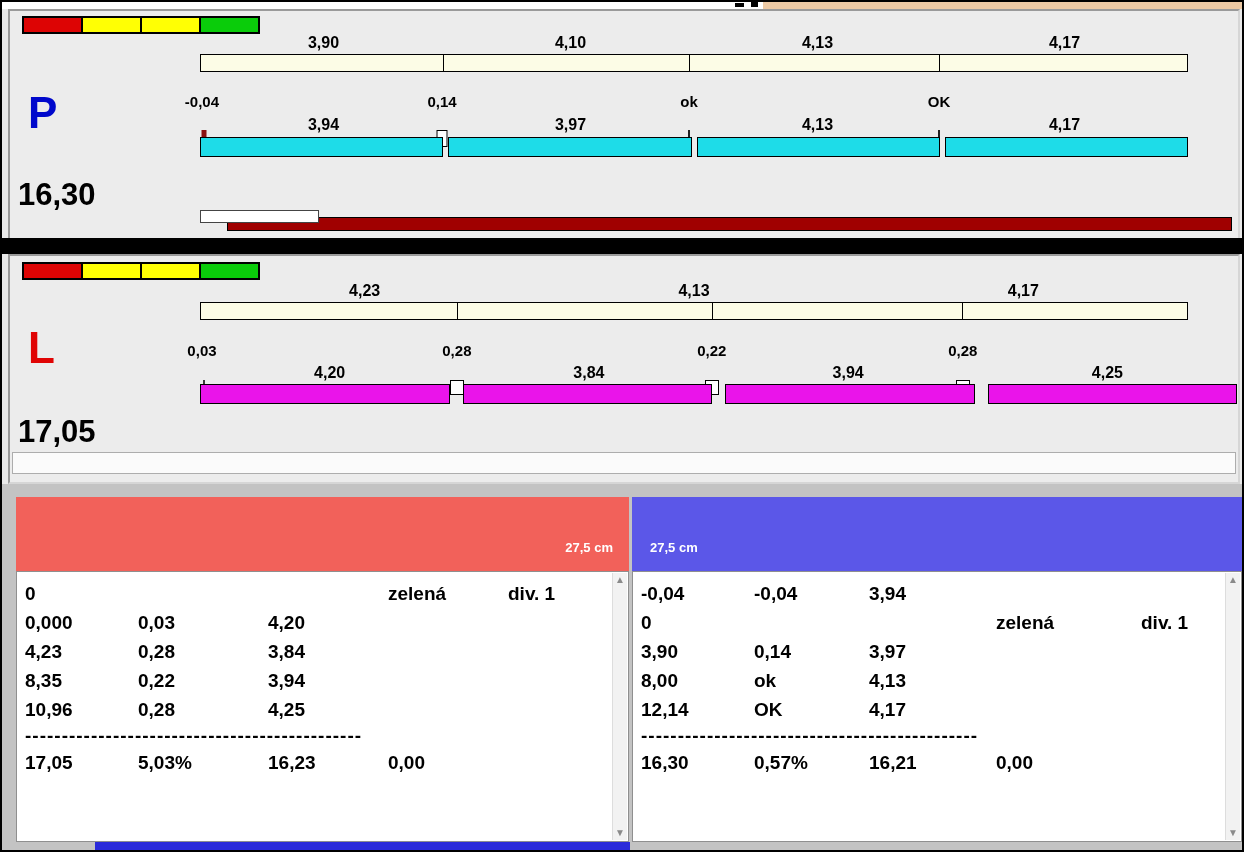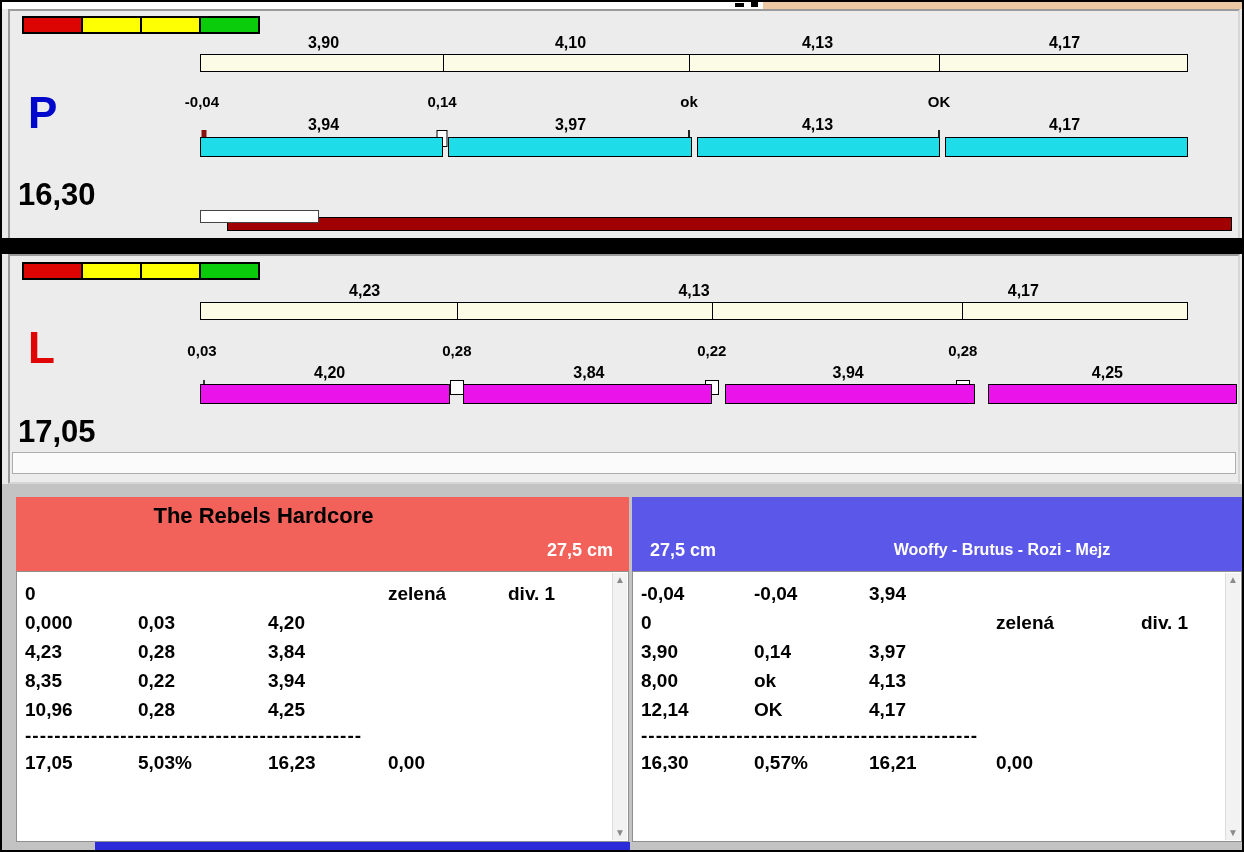--- a/index.html
+++ b/index.html
@@ -100,21 +100,21 @@
   #bottom { position:absolute; left:0; top:482px; bottom:0; width:100%; background:#c3c3c3; }
   .thead { position:absolute; top:13px; height:74px; }
   .thead.left  { left:14px;  width:613px; }
   .thead.right { left:630px; width:610px; }
   .tname { position:absolute; top:6px; font-size:22px; font-weight:bold; color:#000; text-align:center; white-space:nowrap; }
   .thead.left  .tname { left:0; width:495px; }
   .thead.right .tname { right:0; width:480px; }
   .tmembers { position:absolute; top:44px; font-size:16px; font-weight:bold; color:#fff; text-align:center; white-space:nowrap; }
   .thead.left  .tmembers { left:0; width:495px; }
   .thead.right .tmembers { right:0; width:480px; }
-  .theight { position:absolute; top:43px; font-size:18px; font-weight:bold; color:#fff; white-space:nowrap; }
+  .theight { position:absolute; top:43px; font-size:13px; font-weight:bold; color:#fff; white-space:nowrap; }
   .thead.left  .theight { right:16px; }
   .thead.right .theight { left:18px; }
   .clockbox { position:absolute; left:497px; top:14px; width:261px; height:33px; background:#fff; border:1px solid #333; font-size:20px; color:#000; line-height:31px; padding-left:6px; z-index:3; white-space:nowrap; }
 
   .tbody { position:absolute; top:87px; height:271px; background:#fff; border:1px solid #8f8f8f; padding:7px 0 0 8px; overflow:hidden; }
   .tbody.team-left  { left:14px;  width:613px; }
   .tbody.team-right { left:630px; width:610px; }
   .trow { display:grid; height:29px; line-height:29px; }
   .team-left  .trow { grid-template-columns:113px 130px 120px 120px 1fr; }
   .team-right .trow { grid-template-columns:113px 115px 127px 145px 1fr; }
@@ -234,26 +234,24 @@
       <i class="seg" style="background: rgb(234, 20, 234);"></i>
       <i class="seg" style="background: rgb(234, 20, 234);"></i>
     </div>
     <div class="lane-total">17,05</div>
     <div class="white-strip"></div>
   </div>
 
   <div id="bottom">
 
     <div class="thead left" style="background: rgb(242, 97, 90);">
-      <div class="tname">The Rebels Hardcore</div>
       <div class="theight">27,5 cm</div>
     </div>
 
     <div class="thead right" style="background: rgb(91, 87, 232);">
-      <div class="tmembers">Wooffy - Brutus - Rozi - Mejz</div>
       <div class="theight">27,5 cm</div>
     </div>
 
 
     <div class="tbody team-left">
       <div>
           <div class="trow">
             <span class="tcell">0</span>
             <span class="tcell"></span>
             <span class="tcell"></span>

